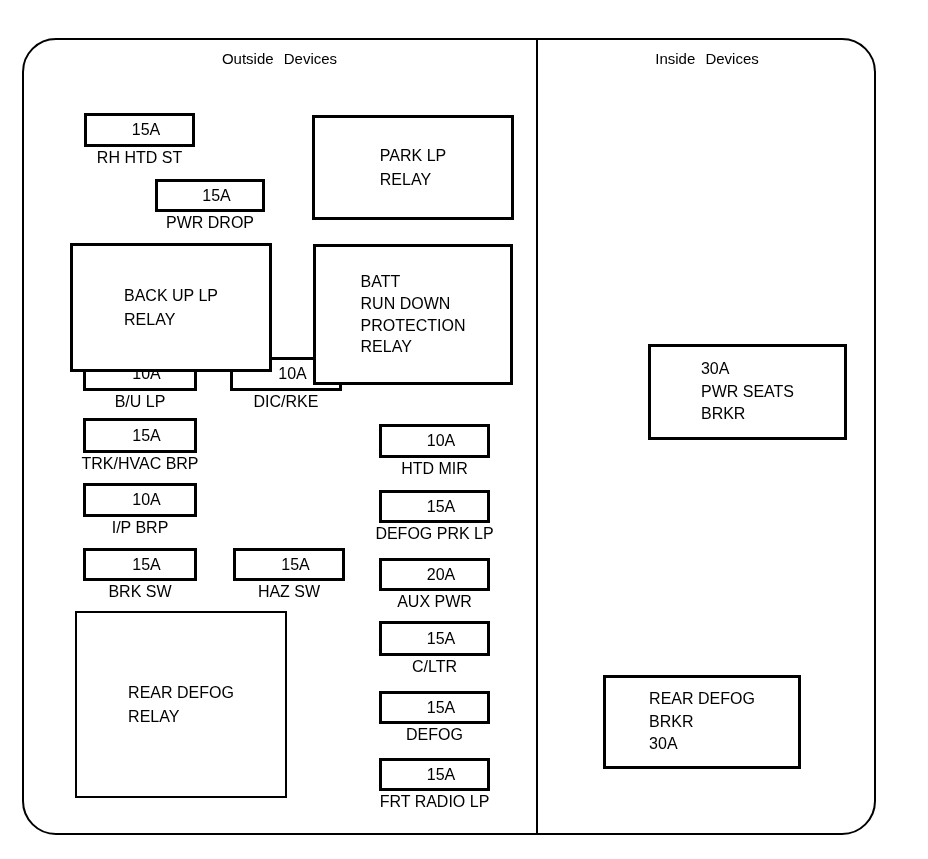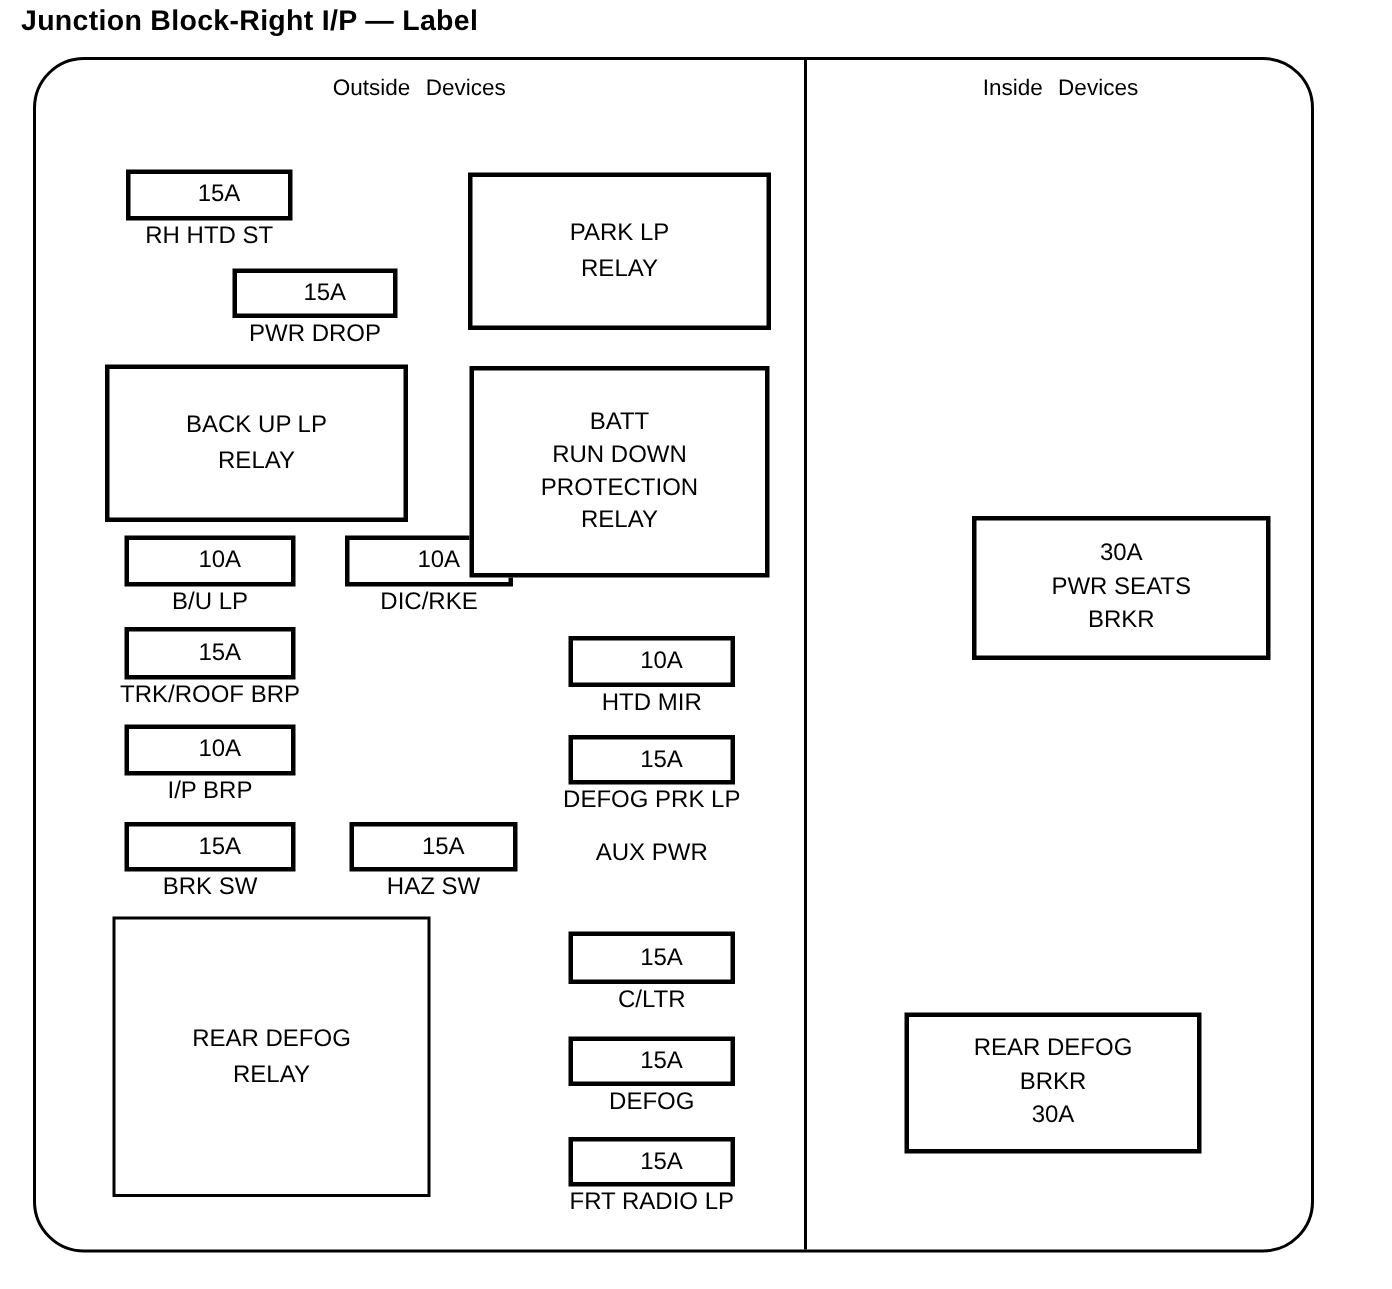--- a/index.html
+++ b/index.html
@@ -11,30 +11,29 @@
   .divider{position:absolute;left:536px;top:38px;width:2px;height:795px;background:#000;}
   .sec-header{position:absolute;font-size:15px;word-spacing:6px;text-align:center;}
   .hdr-out{left:22px;top:50px;width:515px;}
   .hdr-in{left:538px;top:50px;width:338px;}
   .fuse{position:absolute;}
   .fbox{border:3px solid #000;background:#fff;display:flex;align-items:center;justify-content:center;
         font-size:16px;box-sizing:border-box;width:100%;padding-left:13px;}
   .flabel{margin-top:2px;font-size:16px;text-align:right;position:relative;left:50%;
           transform:translateX(-50%);width:max-content;white-space:nowrap;}
   .relay{position:absolute;border:3px solid #000;background:#fff;box-sizing:border-box;
-         display:flex;align-items:center;justify-content:center;text-align:center;
+         display:flex;align-items:center;justify-content:center;
          font-size:16px;white-space:pre-line;line-height:1.45;}
   .thin{border-width:2px;}
 </style>
 </head>
 <body>
 
 <div id="stage">
 
-  <div class="title">Junction Block-Right I/P — Label</div>
 
   <div class="panel"></div>
   <div class="divider"></div>
 
   <div class="sec-header hdr-in">Inside Devices</div>
   <div class="sec-header hdr-out">Outside Devices</div>
 
   <div class="fuse" style="left:84px;top:113px;width:111px">
     <div class="fbox" style="height:34px">
         <span>15A</span>
@@ -61,21 +60,21 @@
         <span>10A</span>
       </div>
     <div class="flabel">DIC/RKE</div>
   </div>
 
 
   <div class="fuse" style="left:83px;top:418px;width:114px">
     <div class="fbox" style="height:35px">
         <span>15A</span>
       </div>
-    <div class="flabel">TRK/ROOF BRP</div>
+    <div class="flabel">TRK/HVAC BRP</div>
   </div>
 
   <div class="fuse" style="left:379px;top:424px;width:111px">
     <div class="fbox" style="height:34px">
         <span>10A</span>
       </div>
     <div class="flabel">HTD MIR</div>
   </div>
 
   <div class="fuse" style="left:83px;top:483px;width:114px">
@@ -100,20 +99,23 @@
   </div>
 
   <div class="fuse" style="left:233px;top:548px;width:112px">
     <div class="fbox" style="height:33px">
         <span>15A</span>
       </div>
     <div class="flabel">HAZ SW</div>
   </div>
 
   <div class="fuse" style="left:379px;top:558px;width:111px">
+    <div class="fbox" style="height:33px">
+        <span>20A</span>
+      </div>
     <div class="flabel">AUX PWR</div>
   </div>
 
   <div class="fuse" style="left:379px;top:621px;width:111px">
     <div class="fbox" style="height:35px">
         <span>15A</span>
       </div>
     <div class="flabel">C/LTR</div>
   </div>
 
@@ -126,21 +128,21 @@
 
   <div class="fuse" style="left:379px;top:758px;width:111px">
     <div class="fbox" style="height:33px">
         <span>15A</span>
       </div>
     <div class="flabel">FRT RADIO LP</div>
   </div>
 
   <div class="relay" style="left:312px;top:115px;width:202px;height:105px">PARK LP
 RELAY</div>
-  <div class="relay" style="left:70px;top:243px;width:202px;height:105px">BACK UP LP
+  <div class="relay" style="left:70px;top:243px;width:202px;height:129px">BACK UP LP
 RELAY</div>
   <div class="relay" style="left:313px;top:244px;width:200px;height:141px;line-height:1.35">BATT
 RUN DOWN
 PROTECTION
 RELAY</div>
   <div class="relay thin" style="left:75px;top:611px;width:212px;height:187px">REAR DEFOG
 RELAY</div>
 
   <div class="relay" style="left:648px;top:344px;width:199px;height:96px;line-height:1.4">30A
 PWR SEATS

